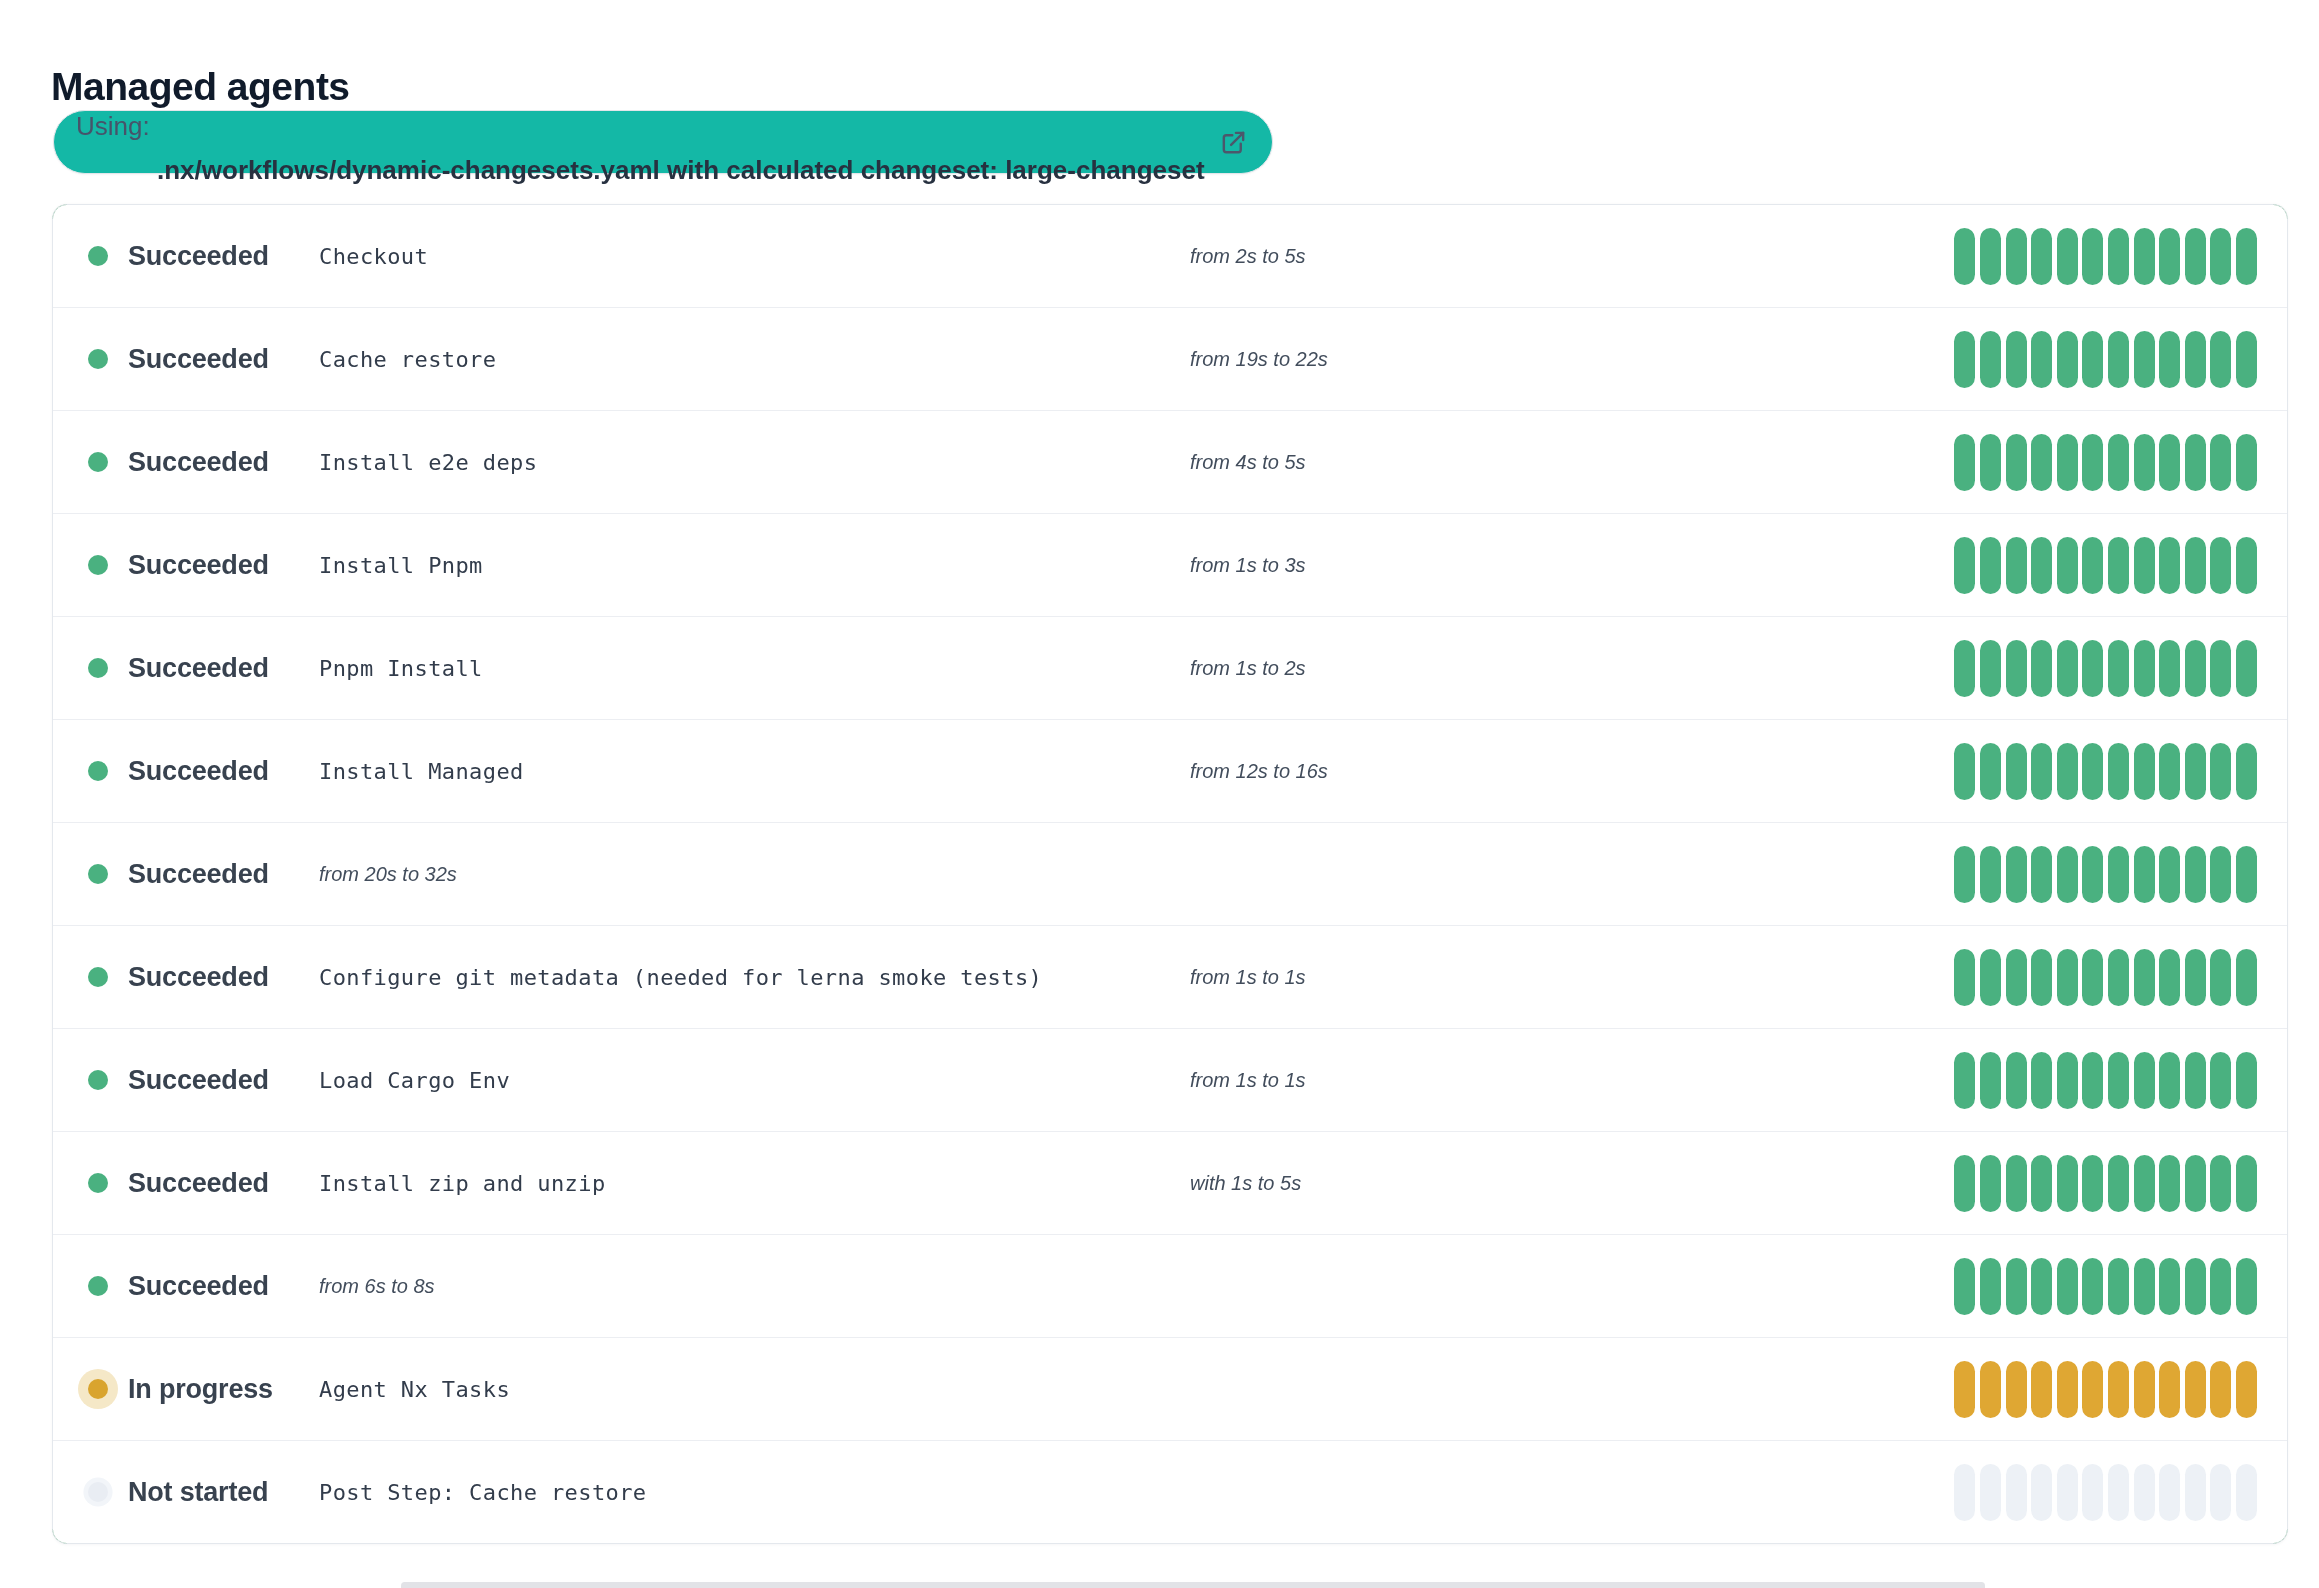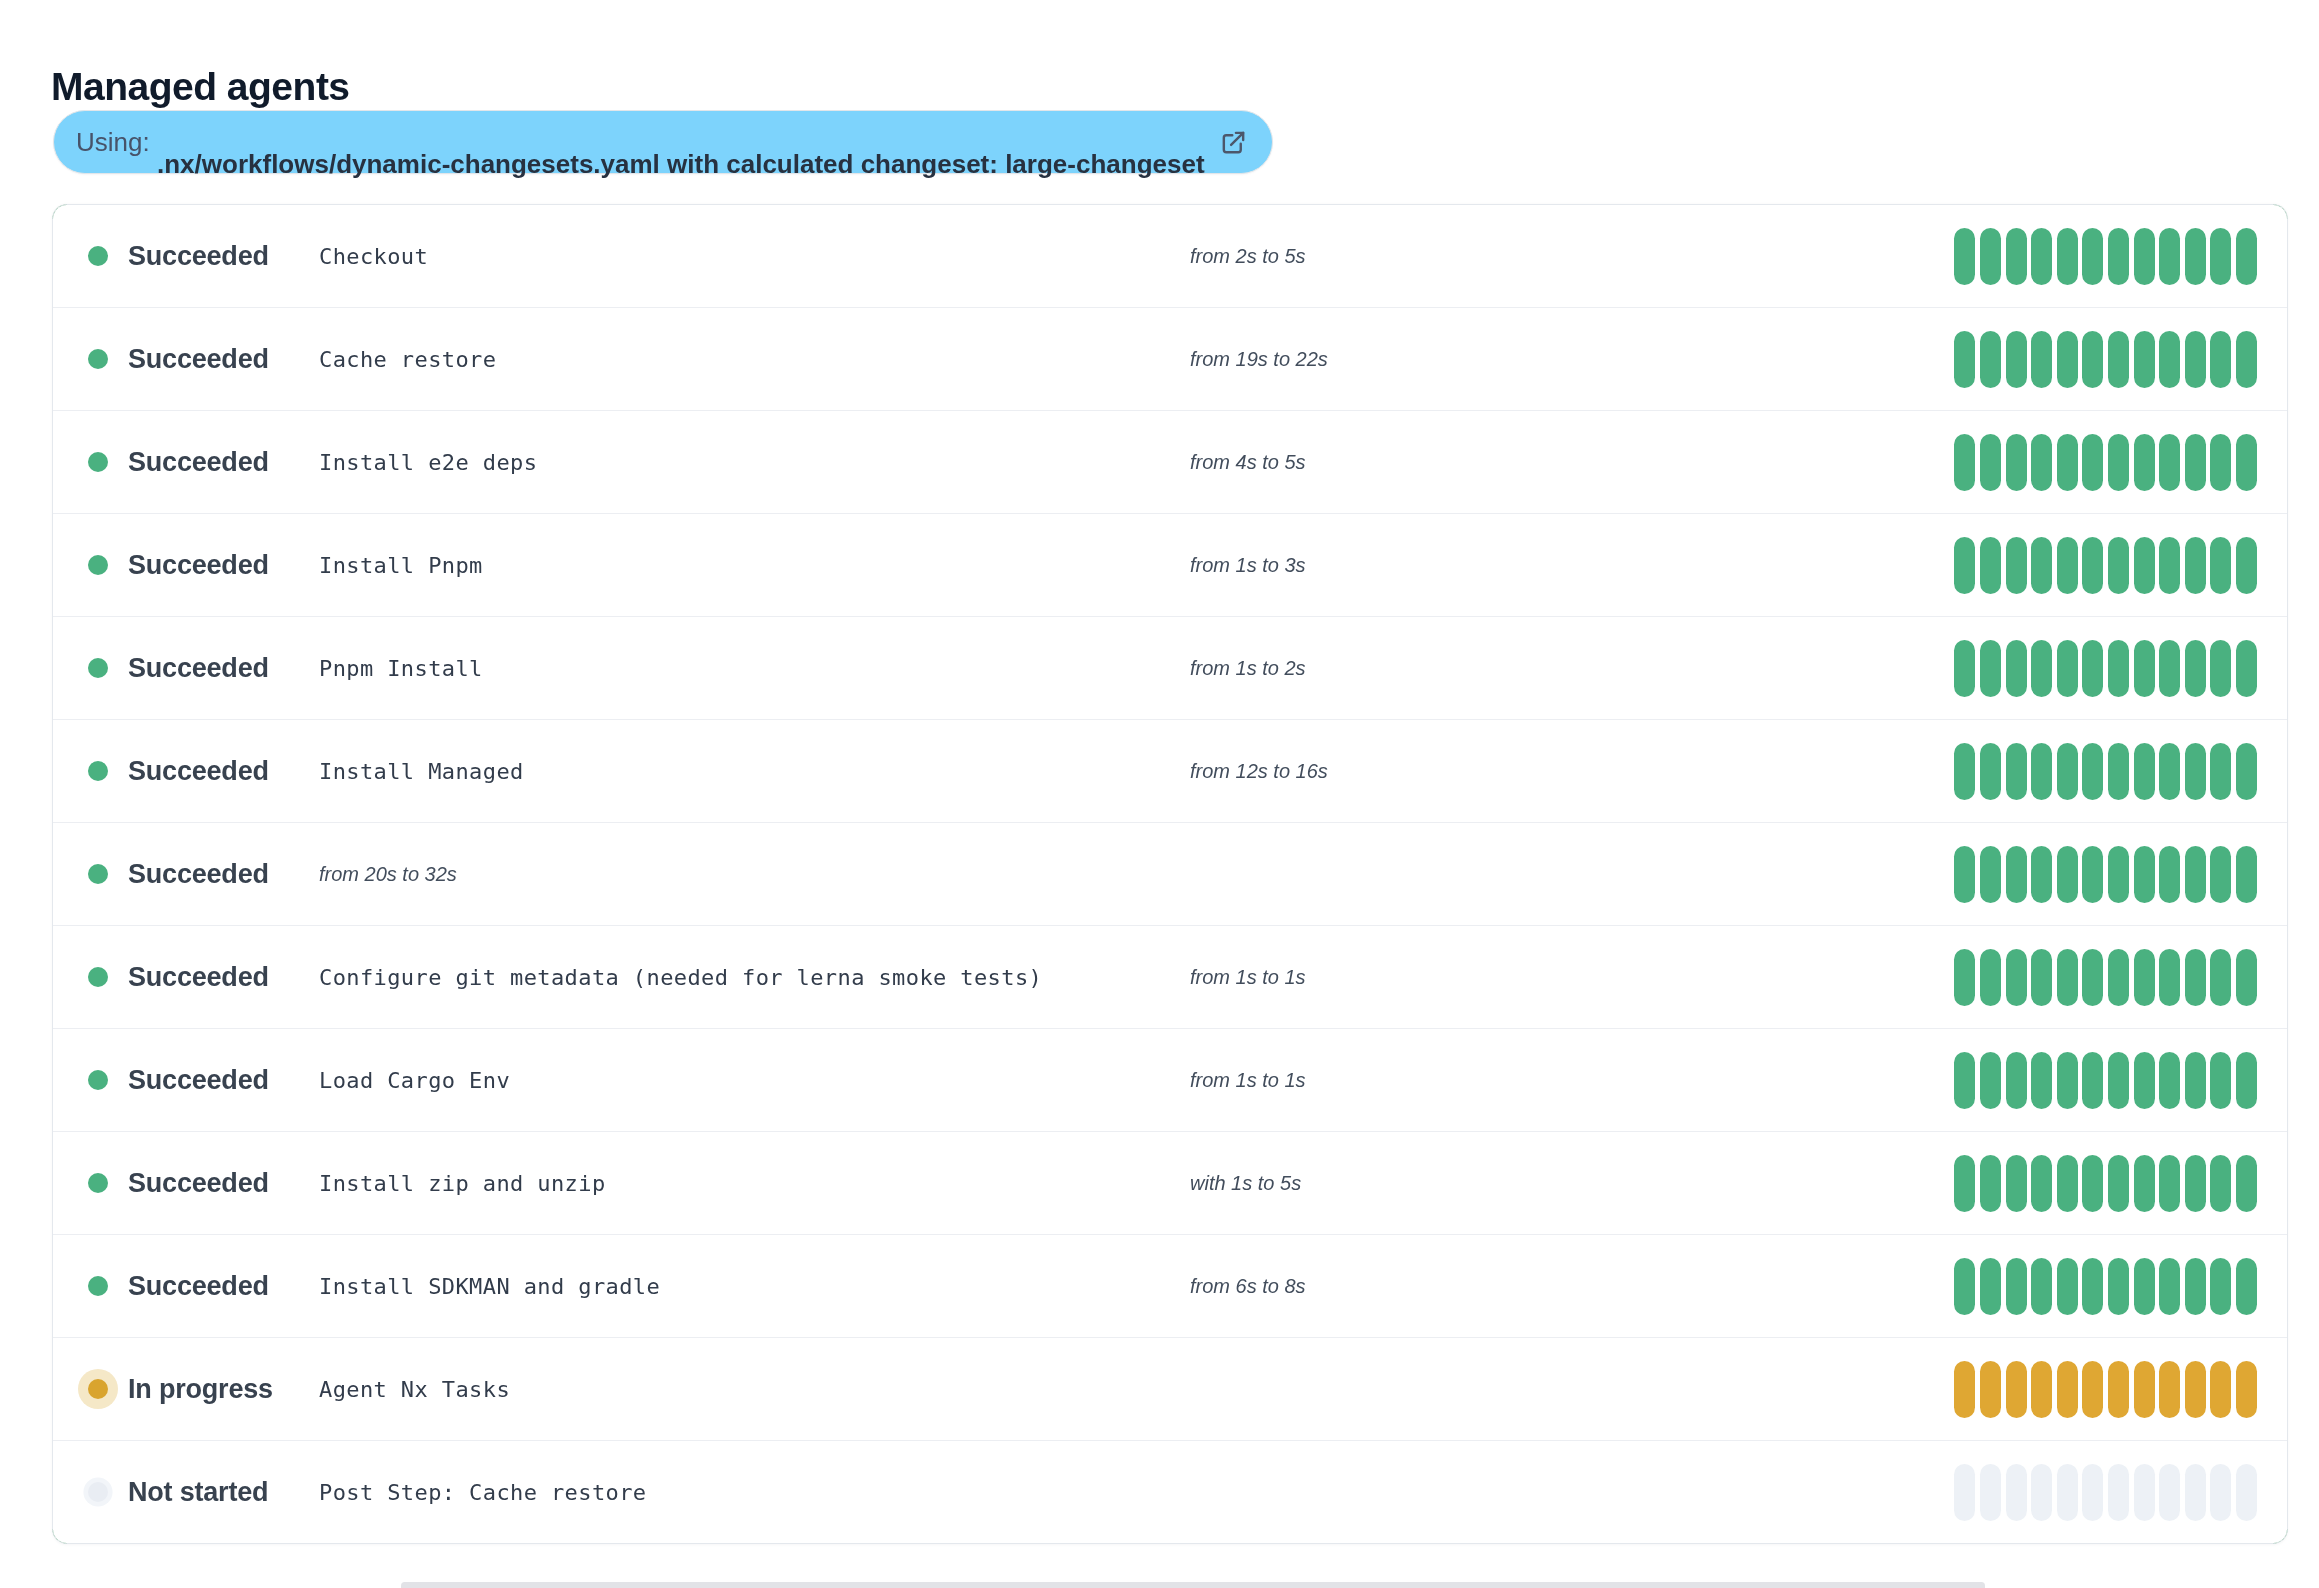--- a/index.html
+++ b/index.html
@@ -29,23 +29,22 @@
     letter-spacing: -0.5px;
     color: #101b2b;
   }
   .workflow-banner {
     position: absolute;
     left: 53px;
     top: 110px;
     height: 62px;
     border: 1.8px solid #e2e6ea;
     border-radius: 33px;
-    background: #7dd3fc;
+    background: #14b8a6;
     display: inline-flex;
-    align-items: center;
     padding: 0 24px 0 22px;
     box-shadow: 0 0.9px 1.8px rgba(16,24,40,0.04);
     cursor: pointer;
     white-space: nowrap;
   }
   .workflow-banner .prefix {
     font-size: 26px;
     font-weight: 400;
     color: #47536a;
   }
@@ -390,21 +389,20 @@
         <span class="seg"></span>
         <span class="seg"></span>
         <span class="seg"></span>
       </span>
   </div>
     <div class="agent-row succeeded">
     <span class="dot-wrap">
       <span class="status-dot"></span>
     </span>
     <span class="status-label">Succeeded</span>
-    <span class="step-name">Install SDKMAN and gradle</span>
     <span class="step-duration">from 6s to 8s</span>
     <span class="progress-bar">
         <span class="seg"></span>
         <span class="seg"></span>
         <span class="seg"></span>
         <span class="seg"></span>
         <span class="seg"></span>
         <span class="seg"></span>
         <span class="seg"></span>
         <span class="seg"></span>

